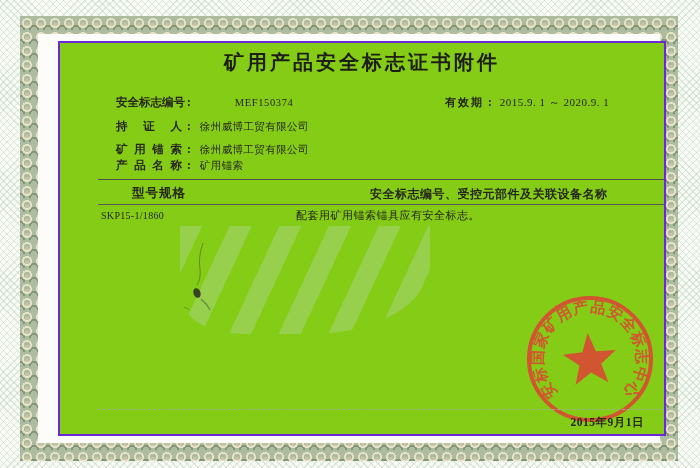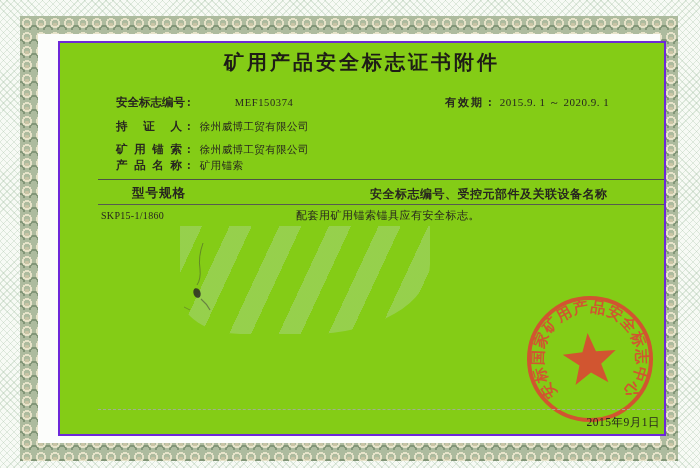--- a/index.html
+++ b/index.html
@@ -76,21 +76,21 @@
     background:repeating-linear-gradient(115deg,
       rgba(205,220,242,.45) 0 20px, transparent 20px 45px);
     border-bottom-left-radius:60px 40px; border-bottom-right-radius:120px 70px;
     opacity:.55; pointer-events:none;
   }
 
   .inkmark { position:absolute; left:86px; top:198px; }
 
   .dotline { position:absolute; left:38px; top:366px; width:572px; border-top:1px dashed #a3ada0; opacity:.9; }
 
-  .issue-date { position:absolute; right:4px; top:372px; font-size:11.5px; font-weight:normal; letter-spacing:.5px; }
+  .issue-date { position:absolute; right:20px; top:372px; font-size:11.5px; font-weight:bold; letter-spacing:.5px; }
 
   .stamp { position:absolute; left:462px; top:248px; width:136px; height:136px; opacity:.87; }
   .stamp svg text { font-family:"Liberation Serif","DejaVu Serif",serif; font-weight:bold; }
 </style>
 </head>
 <body>
 
 <div class="page">
   <div class="band">
     <div class="gap">

